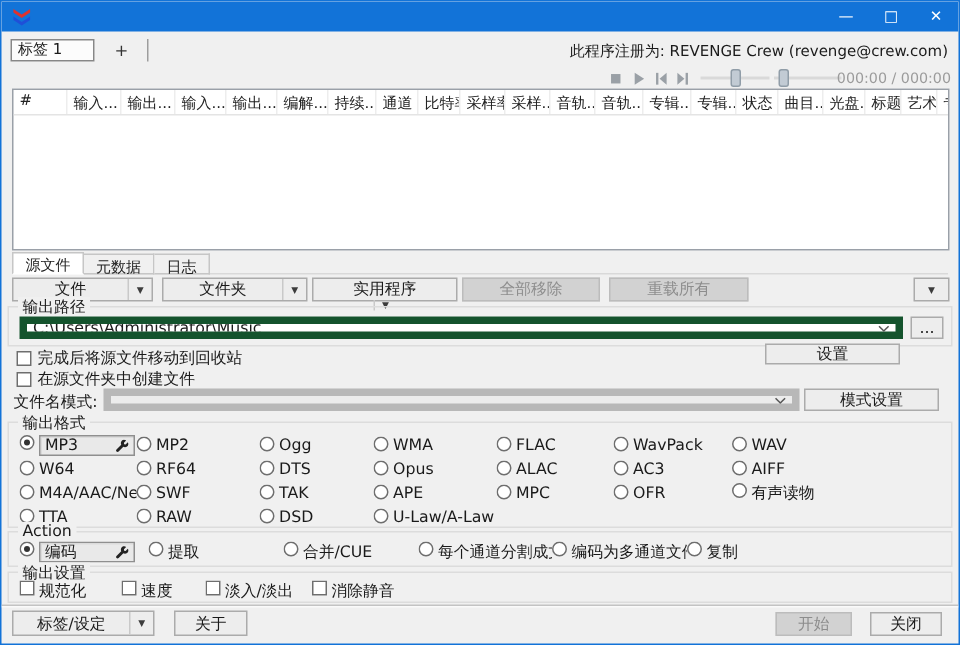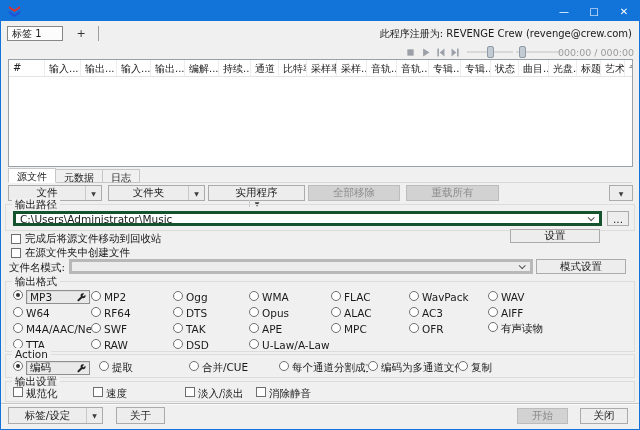--- a/index.html
+++ b/index.html
@@ -40,21 +40,21 @@
        justify-content:center;font-size:10.5px;color:#1a1a1a;white-space:nowrap;}
   .btn.split{justify-content:space-between;padding:0;}
   .btn.split .tlabel{flex:1;text-align:center;}
   .btn.split .tarrow{width:16px;height:100%;border-left:1px solid #c9c9c9;display:flex;align-items:center;justify-content:center;font-size:6px;color:#3c3c3c;}
   .btn.disabled{background:#d2d2d2;border-color:#bcbcbc;color:#8d8d8d;}
   .arrow-only{font-size:6px;color:#3c3c3c;}
   
   .gb{position:absolute;left:4px;right:4px;border:1px solid #dcdcdc;}
   .gbl{position:absolute;top:-7px;left:6px;background:#f0f0f0;padding:0 3px;font-size:10.5px;color:#1a1a1a;white-space:nowrap;}
   
-  .combo{position:absolute;background:#fff;border:3px solid #14532d;display:flex;align-items:center;font-size:10.5px;padding-left:4px;overflow:hidden;}
+  .combo{position:absolute;background:#fff;border:5px solid #14532d;display:flex;align-items:center;font-size:10.5px;padding-left:4px;overflow:hidden;}
   .combo.disabled{background:#ececec;border-color:#b8b8b8;}
   .chev{margin-left:auto;margin-right:6px;width:5px;height:5px;border-right:1px solid #555;border-bottom:1px solid #555;transform:rotate(45deg) translateY(-1px);flex:none;}
   
   .ckrow{position:absolute;display:flex;align-items:center;gap:4px;font-size:10.5px;white-space:nowrap;}
   .ckbox{width:10px;height:10px;background:#fff;border:1px solid #6e6e6e;flex:none;}
   .opt{display:flex;gap:3px;font-size:10.5px;white-space:nowrap;overflow:hidden;}
   .radio{width:10px;height:10px;border:1px solid #6e6e6e;border-radius:50%;background:#fff;flex:none;position:relative;}
   .radio.on::after{content:"";position:absolute;left:2px;top:2px;right:2px;bottom:2px;background:#333;border-radius:50%;}
   .selbox{display:flex;align-items:center;justify-content:space-between;width:64px;height:14px;border:1px solid #8f8f8f;
           background:#e9e9e9;padding:0 3px;box-shadow:inset 1px 1px 0 rgba(0,0,0,.06);}
@@ -348,21 +348,21 @@
       </div>
   </div>
 
   <div class="gb" style="top:380px;height:21px;">
     <span class="gbl">输出设置</span>
     <div class="hrow" style="top:5px;" id="outset-row">
         <label class="opt" style="width: 68px; flex: 0 0 auto;">
           <span class="ckbox"></span>
           <span>规范化</span>
         </label>
-        <label class="opt" style="width: 92px; flex: 0 0 auto; margin-left: 12px;">
+        <label class="opt" style="width: 56px; flex: 0 0 auto;">
           <span class="ckbox"></span>
           <span>速度</span>
         </label>
         <label class="opt" style="width: 71px; flex: 0 0 auto;">
           <span class="ckbox"></span>
           <span>淡入/淡出</span>
         </label>
         <label class="opt" style="flex: 0 0 auto;">
           <span class="ckbox"></span>
           <span>消除静音</span>

